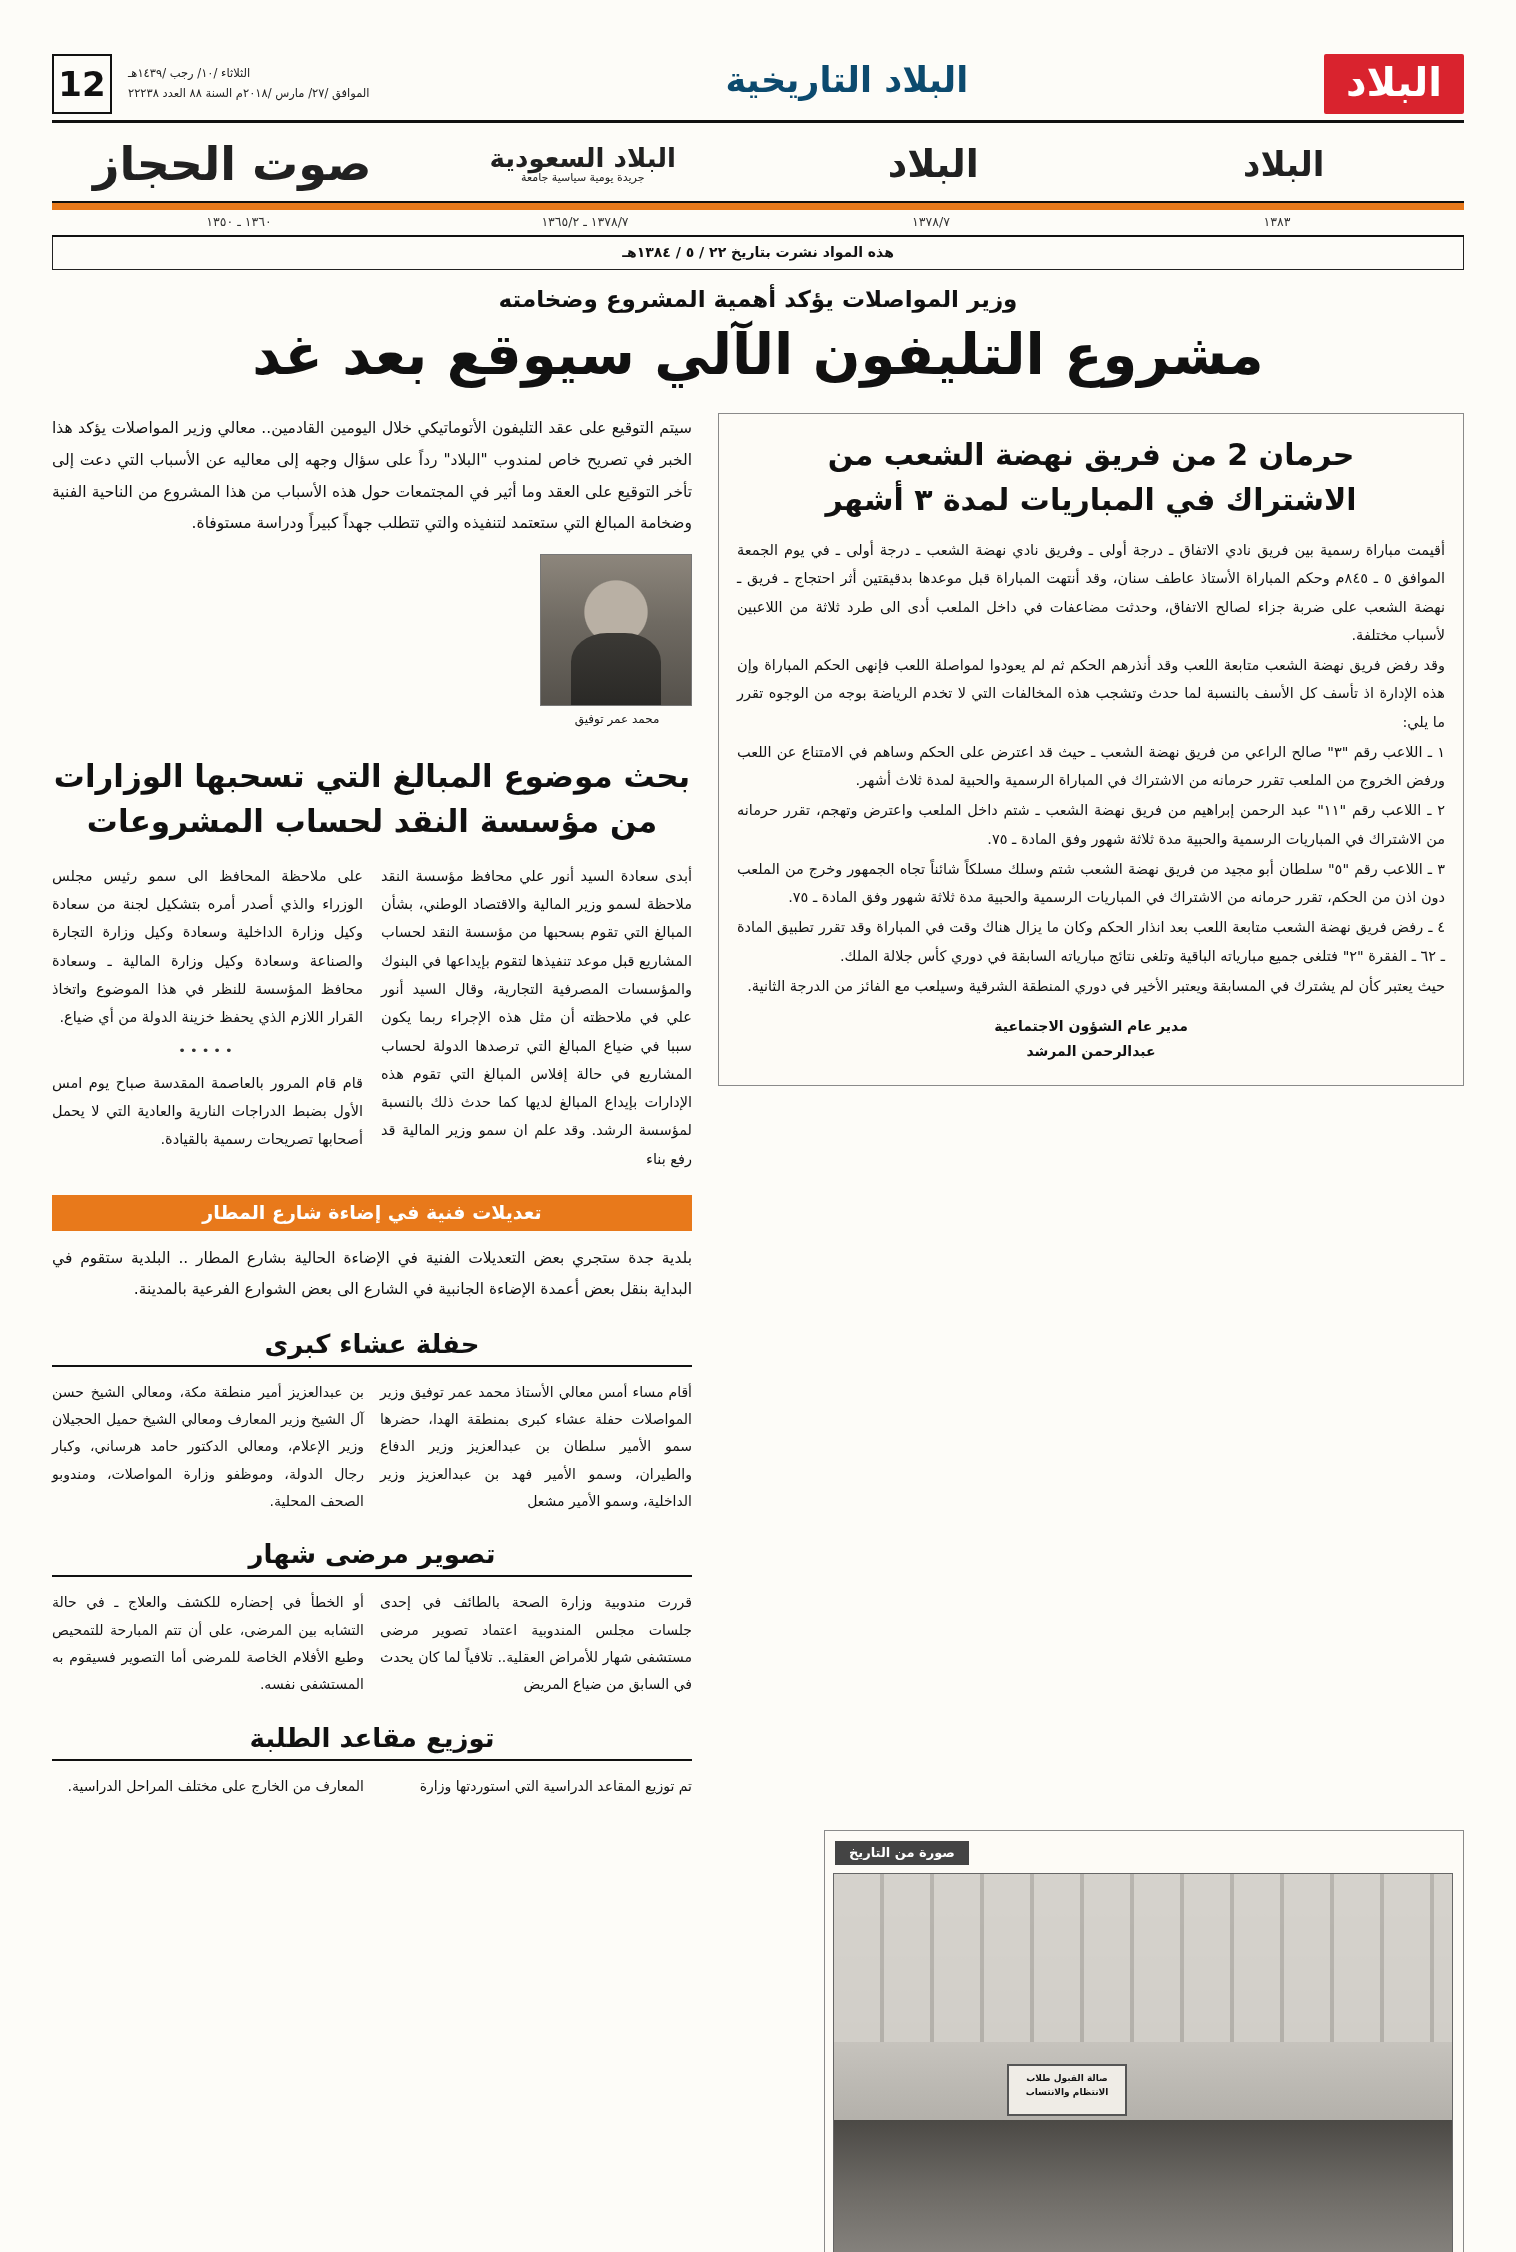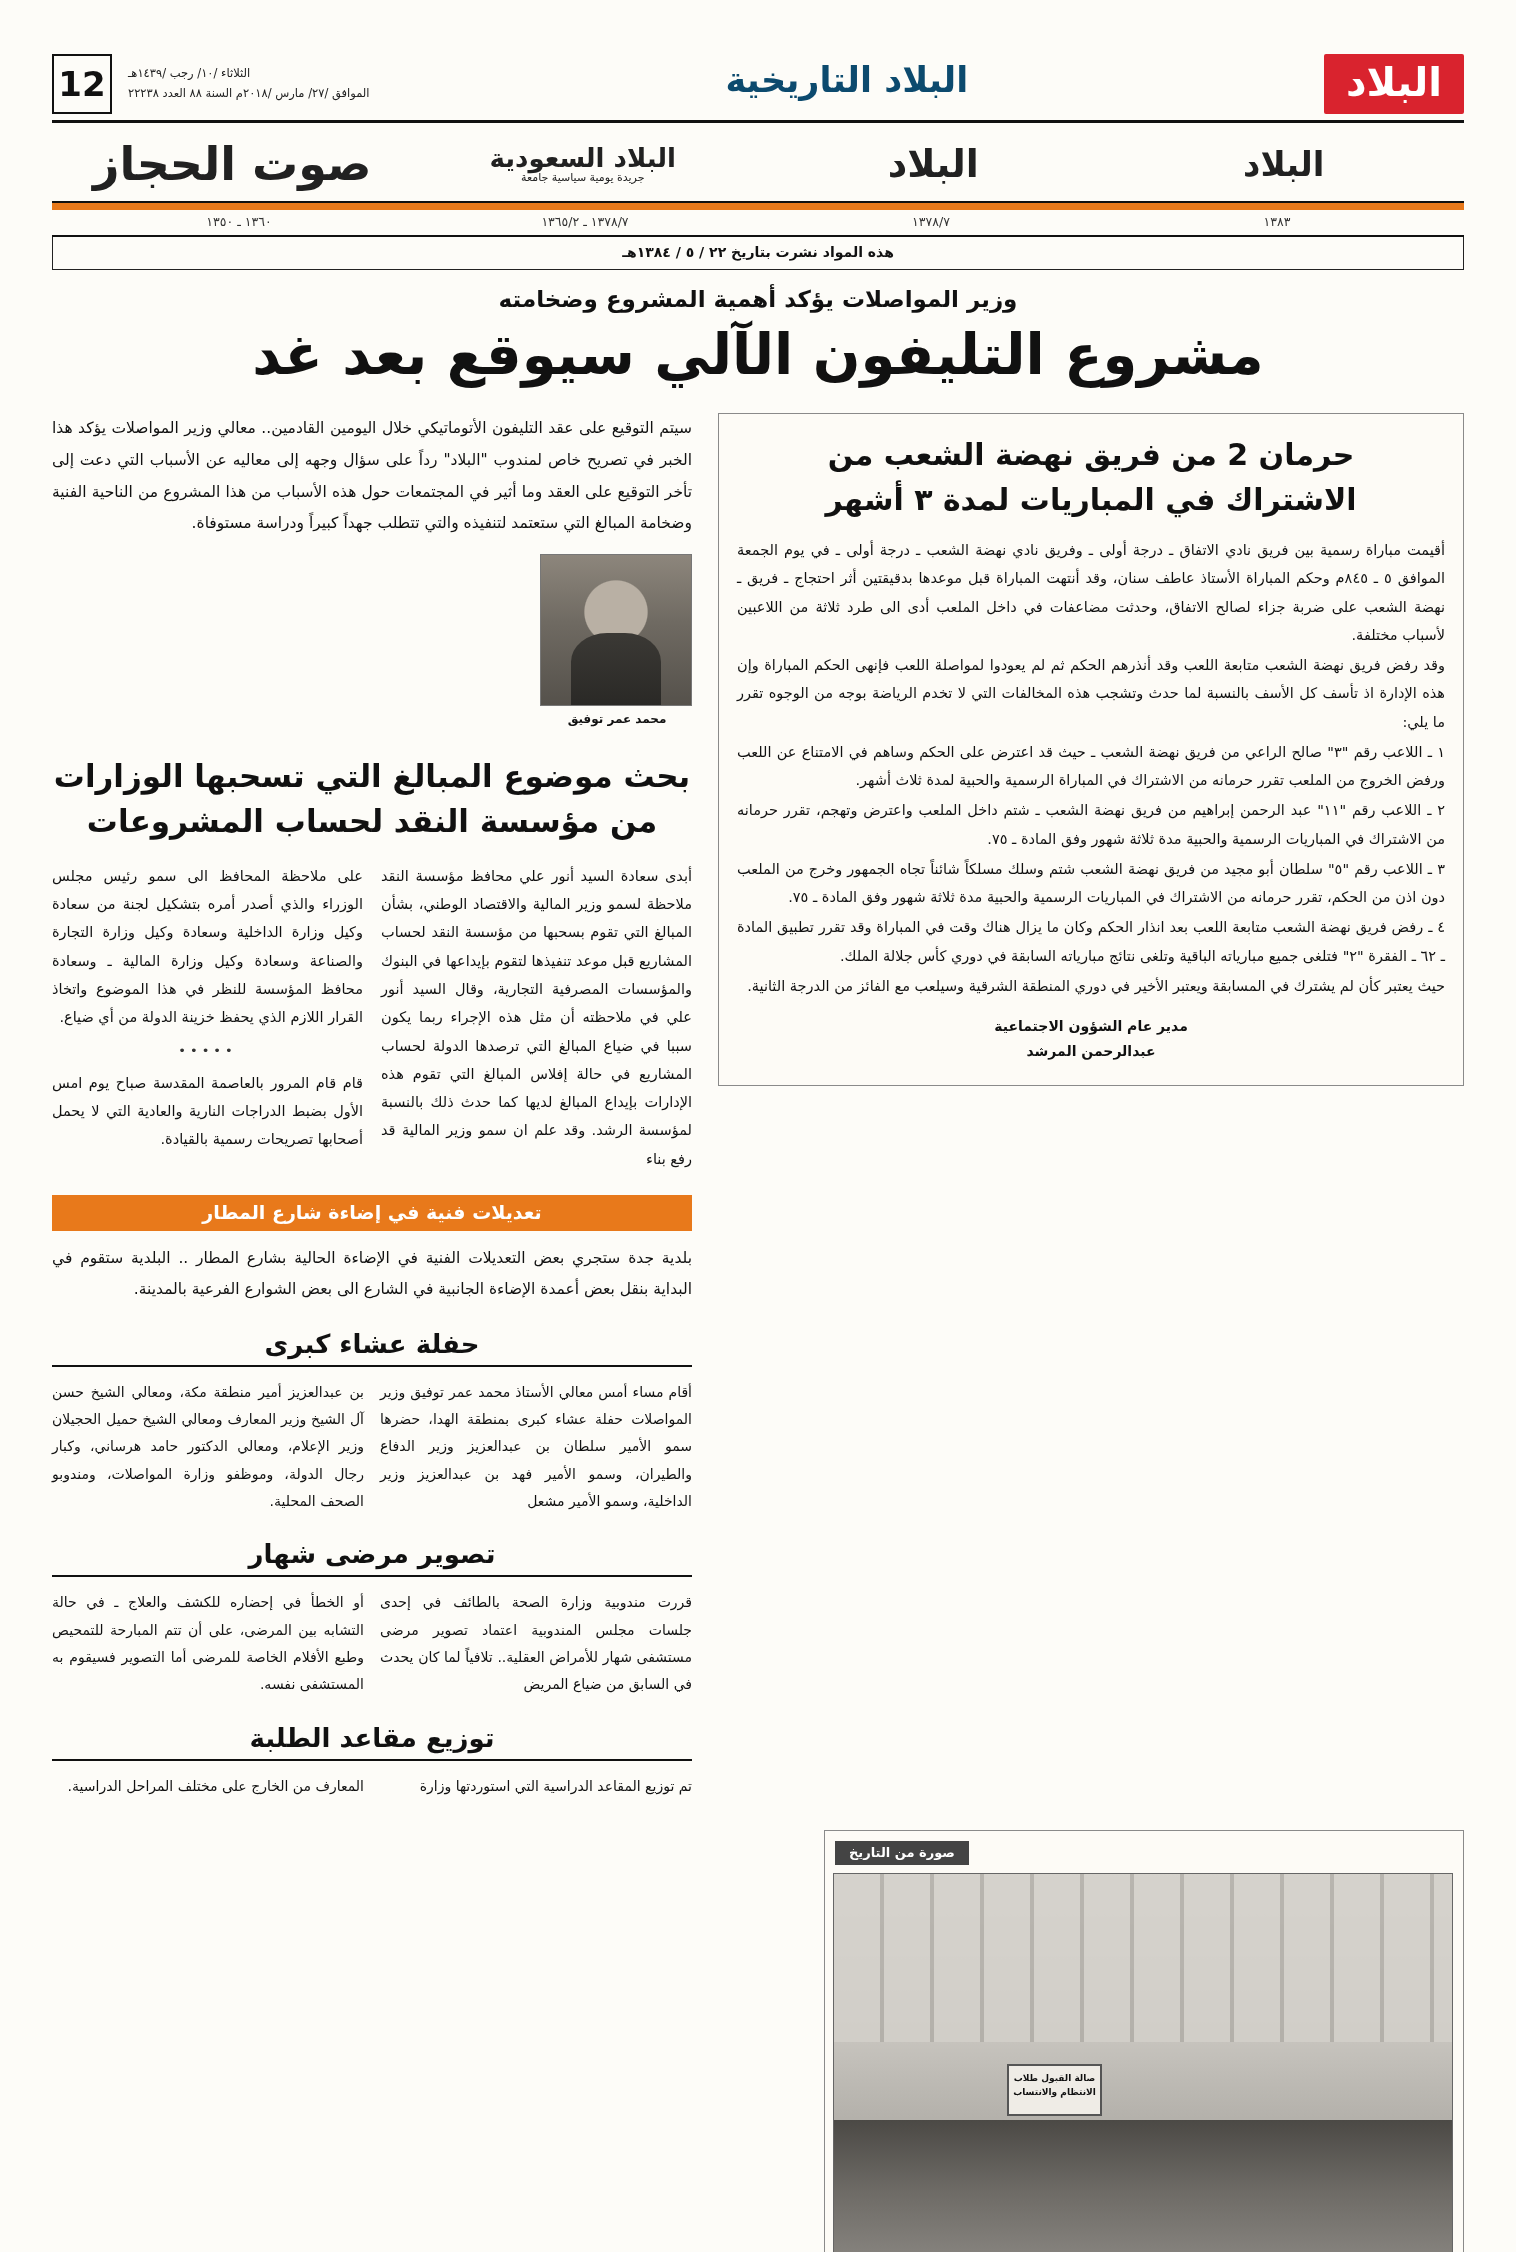--- a/index.html
+++ b/index.html
@@ -183,21 +183,21 @@
   }
   .portrait:after{
     content:"";
     position:absolute;
     left:20%;right:20%;top:52%;bottom:0;
     background:linear-gradient(180deg,#3b3935 0%,#2a2926 100%);
     border-radius:40% 40% 0 0;
   }
   .portrait-cap{
     font-size:12px;
-    font-weight:bold;
+    font-weight:normal;
     margin-top:6px;
     color:#111;
   }
 
   .subhead-big{
     font-size:31px;
     font-weight:bold;
     text-align:center;
     line-height:1.45;
     margin:28px 0 18px 0;
@@ -315,21 +315,21 @@
       repeating-linear-gradient(0deg,#d2cfc9 0 38px,#b2afa9 38px 42px);
     opacity:.9;
   }
   .wall{
     position:absolute;left:0;right:0;top:30%;height:22%;
     background:linear-gradient(180deg,#c6c3bd,#a9a6a0);
   }
   .sign-board{
     position:absolute;
     left:28%;top:34%;
-    width:95px;height:52px;
+    width:120px;height:52px;
     background:#efece6;
     border:2px solid #555;
     color:#111;
     font-size:9px;
     font-weight:bold;
     text-align:center;
     line-height:1.5;
     padding-top:6px;
     box-sizing:border-box;
   }

